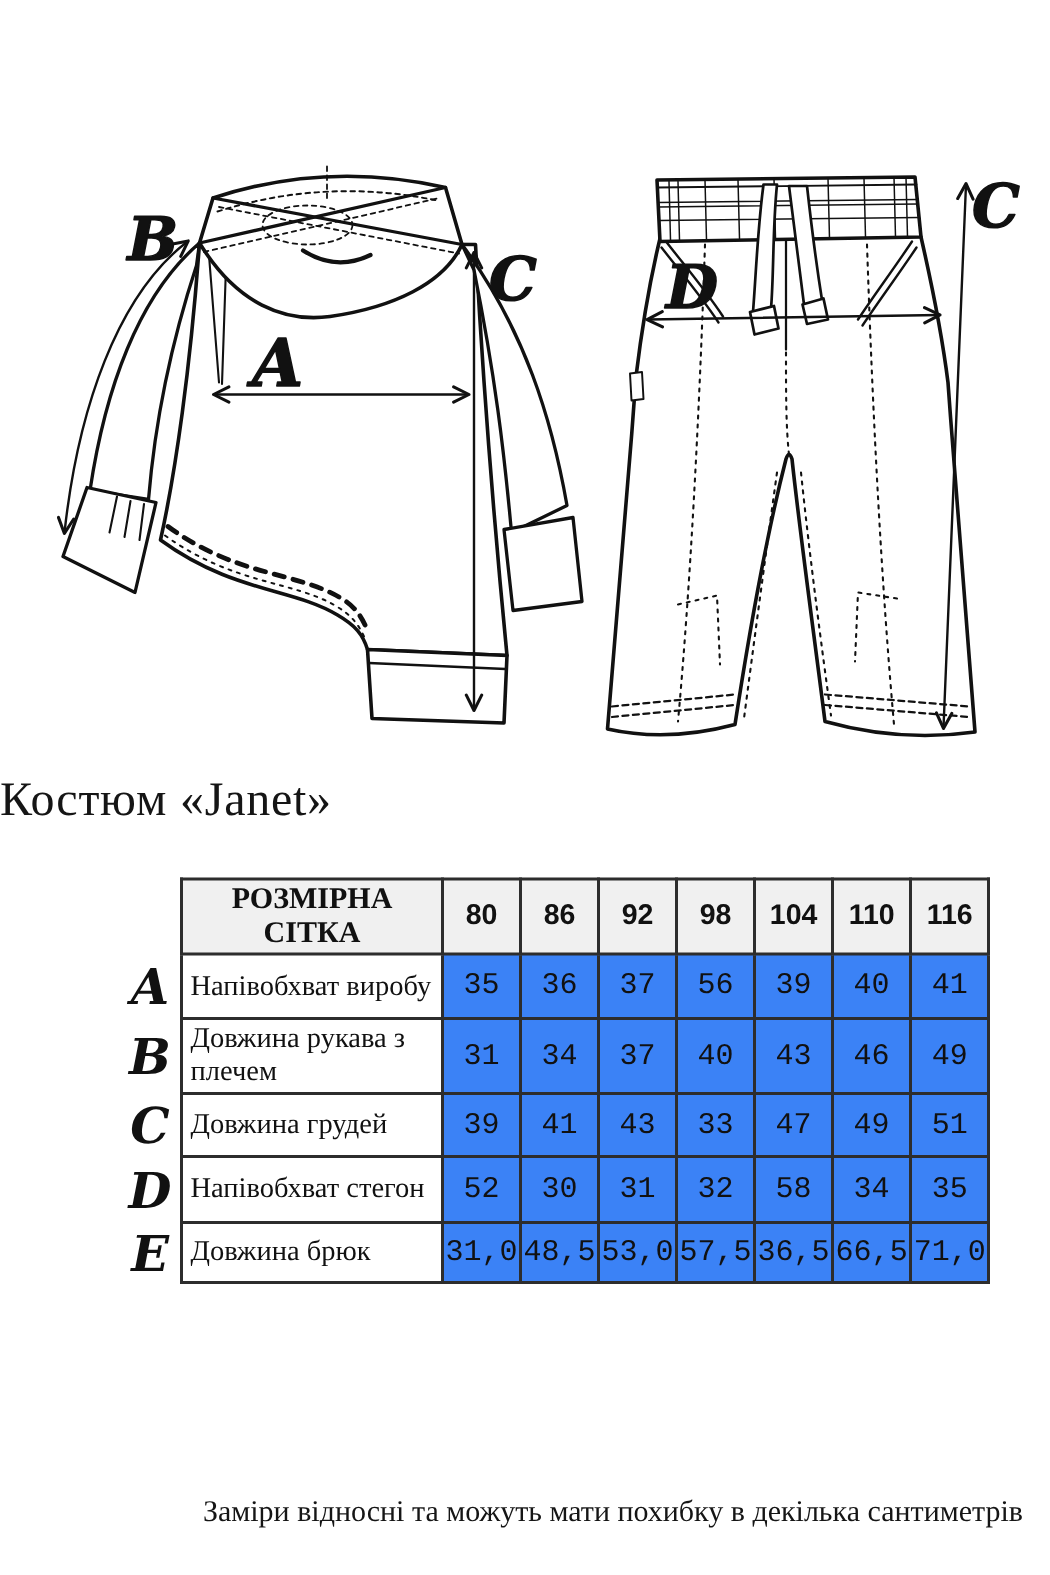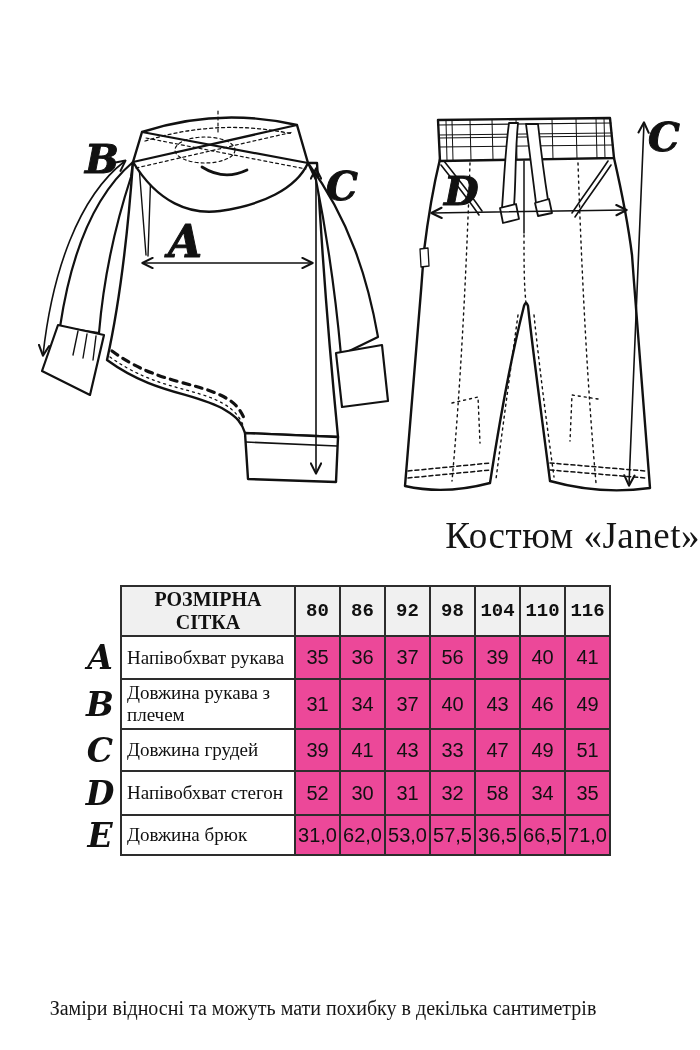--- a/index.html
+++ b/index.html
@@ -1,42 +1,42 @@
 <!DOCTYPE html>
 <html><head>
 <meta charset="utf-8">
 <style>
   html,body{margin:0;padding:0;background:#fff;}
   .page{position:relative;width:700px;height:1050px;background:#ffffff;overflow:hidden;
         font-family:"Liberation Serif",serif;color:#111;}
   svg{position:absolute;}
-  .title{position:absolute;top:514px;left:0;width:700px;text-align:right;
-         font-size:37px;letter-spacing:.5px;color:#151515;}
-  .footnote{position:absolute;top:997px;left:0;width:646px;text-align:center;
-            font-size:20px;color:#151515;}
+  .title{position:absolute;top:514px;left:0;width:700px;text-align:left;
+         font-size:32px;letter-spacing:.5px;color:#151515;}
+  .footnote{position:absolute;top:997px;left:0;width:646px;text-align:right;
+            font-size:20px;color:#151515;padding-left:36px;}
   table.sizes{position:absolute;left:80px;top:585px;border-collapse:collapse;table-layout:fixed;}
   table.sizes col.c-letter{width:41px;}
   table.sizes col.c-label{width:174px;}
   table.sizes col.c-num{width:45px;}
   table.sizes thead tr{height:44px;}
   table.sizes tbody tr:nth-child(1){height:43px;}
   table.sizes tbody tr:nth-child(2){height:50px;}
   table.sizes tbody tr:nth-child(3){height:42px;}
   table.sizes tbody tr:nth-child(4){height:44px;}
   table.sizes tbody tr:nth-child(5){height:40px;}
   .letter-cell{border:none;background:#fff;text-align:center;vertical-align:middle;
                font-family:"DejaVu Serif",serif;font-style:italic;font-weight:bold;
                font-size:33px;line-height:1;padding:0;}
   .label-head,.num-head,.label-cell,.num-cell{border:2px solid #2d2d2d;vertical-align:middle;}
   .label-head,.num-head{background:#f0f0f0;}
   .label-head{font-family:"Liberation Serif",serif;font-size:20px;text-align:center;}
-  .num-head{font-family:Liberation Mono, monospace;font-size:19px;text-align:center;}
+  .num-head{font-family:Liberation Sans, sans-serif;font-size:19px;text-align:center;}
   .label-cell{font-family:"Liberation Serif",serif;font-size:19px;text-align:left;
               padding:2px 2px 2px 5px;line-height:1.15;background:#fff;}
-  .num-cell{font-family:Liberation Sans, sans-serif;font-size:20px;text-align:center;background:#ec4899;}
+  .num-cell{font-family:Liberation Mono, monospace;font-size:20px;text-align:center;background:#3b82f6;}
   .script-label{font-family:"DejaVu Serif",serif;font-style:italic;font-weight:bold;fill:#111;}
 </style>
 </head>
 <body>
 
 <div class="page">
 
   <svg style="left:30px;top:105px;" width="360" height="390" viewBox="0 0 360 390" fill="none" stroke="#111" stroke-linecap="round" stroke-linejoin="round">
     <defs>
       <marker id="arrH" viewBox="0 0 10 10" refX="8.5" refY="5" markerWidth="8" markerHeight="8" orient="auto-start-reverse">
@@ -171,21 +171,21 @@
           <th class="num-head">92</th>
           <th class="num-head">98</th>
           <th class="num-head">104</th>
           <th class="num-head">110</th>
           <th class="num-head">116</th>
         </tr>
     </thead>
     <tbody id="table-body">
         <tr>
           <td class="letter-cell">A</td>
-          <td class="label-cell">Напівобхват рукава</td>
+          <td class="label-cell">Напівобхват виробу</td>
           <td class="num-cell">35</td>
           <td class="num-cell">36</td>
           <td class="num-cell">37</td>
           <td class="num-cell">56</td>
           <td class="num-cell">39</td>
           <td class="num-cell">40</td>
           <td class="num-cell">41</td>
         </tr>
         <tr>
           <td class="letter-cell">B</td>
@@ -217,21 +217,21 @@
           <td class="num-cell">31</td>
           <td class="num-cell">32</td>
           <td class="num-cell">58</td>
           <td class="num-cell">34</td>
           <td class="num-cell">35</td>
         </tr>
         <tr>
           <td class="letter-cell">E</td>
           <td class="label-cell">Довжина брюк</td>
           <td class="num-cell">31,0</td>
-          <td class="num-cell">62,0</td>
+          <td class="num-cell">48,5</td>
           <td class="num-cell">53,0</td>
           <td class="num-cell">57,5</td>
           <td class="num-cell">36,5</td>
           <td class="num-cell">66,5</td>
           <td class="num-cell">71,0</td>
         </tr>
       </tbody>
   </table>
 
   <div class="footnote">Заміри відносні та можуть мати похибку в декілька сантиметрів</div>

